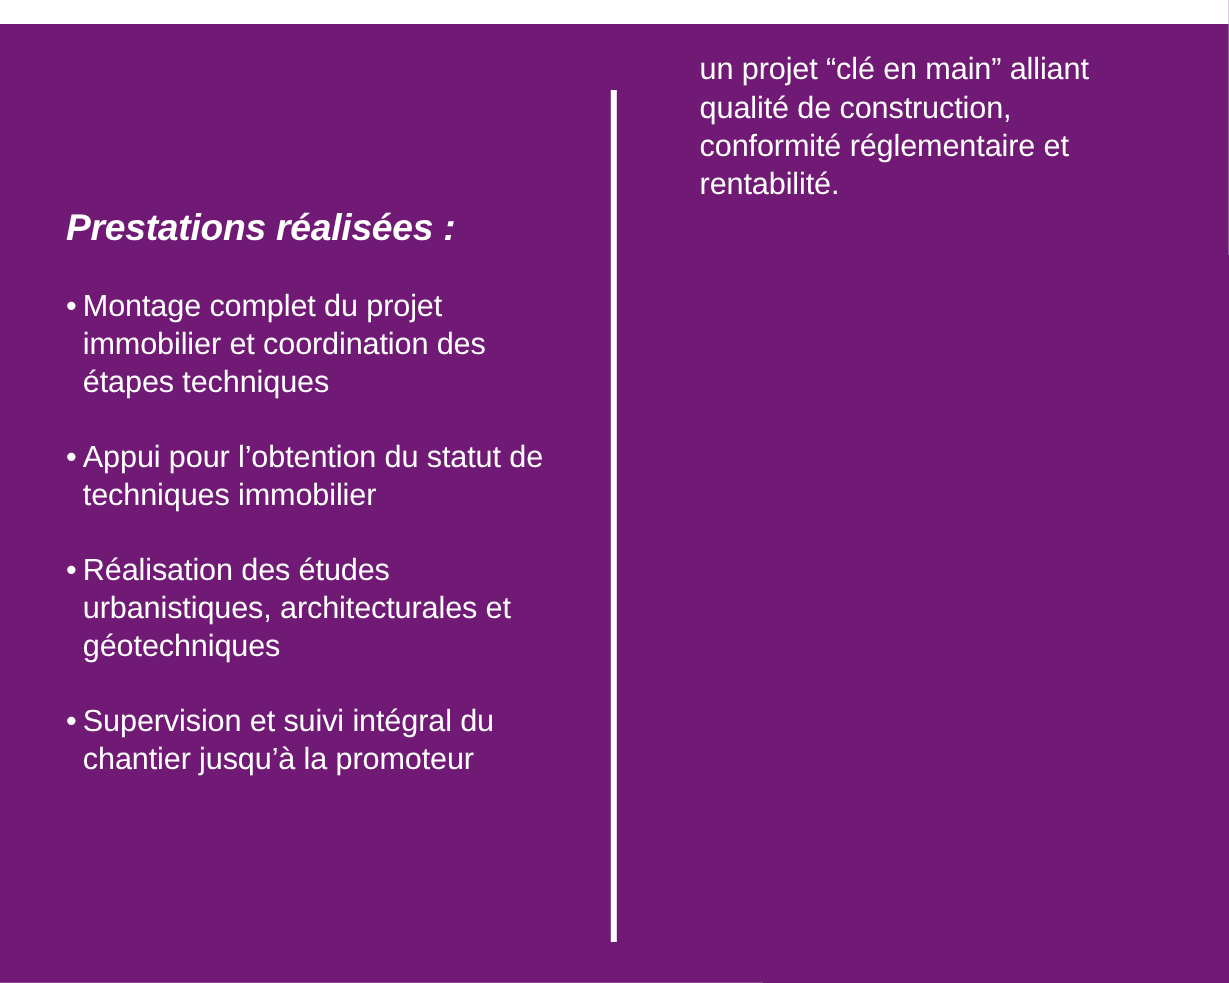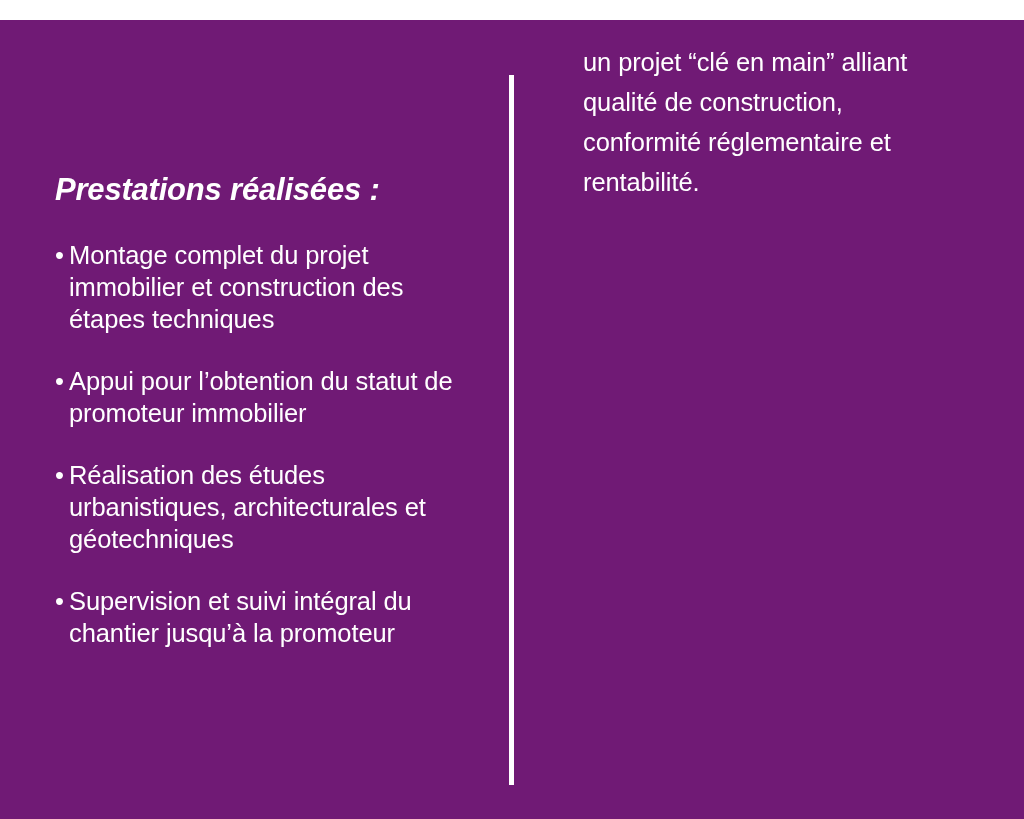--- a/index.html
+++ b/index.html
@@ -81,45 +81,45 @@
     line-height: 32px;
     font-size: 25.5px;
   }
   .bullet-text {
     display: block;
   }
   
   #result-paragraph {
     font-size: 25.5px;
     font-weight: normal;
-    line-height: 40px;
+    line-height: 32px;
     letter-spacing: -0.1px;
     margin: 0;
     margin-top: 22px;
     padding: 0;
   }
 </style>
 </head>
 <body>
 
 <div id="slide">
 
   <div id="divider"></div>
 
   <div class="column" id="left-column">
     <h2 class="col-heading">Prestations réalisées :</h2>
 
     <ul id="bullet-list">
       <li class="bullet-item">
         <span class="bullet-marker">•</span>
-        <span class="bullet-text">Montage complet du projet immobilier et construction des étapes techniques</span>
+        <span class="bullet-text">Montage complet du projet immobilier et coordination des étapes techniques</span>
       </li>
       <li class="bullet-item">
         <span class="bullet-marker">•</span>
-        <span class="bullet-text">Appui pour l’obtention du statut de promoteur immobilier</span>
+        <span class="bullet-text">Appui pour l’obtention du statut de techniques immobilier</span>
       </li>
       <li class="bullet-item">
         <span class="bullet-marker">•</span>
         <span class="bullet-text">Réalisation des études urbanistiques, architecturales et géotechniques</span>
       </li>
       <li class="bullet-item">
         <span class="bullet-marker">•</span>
         <span class="bullet-text">Supervision et suivi intégral du chantier jusqu’à la promoteur</span>
       </li>
     </ul>

